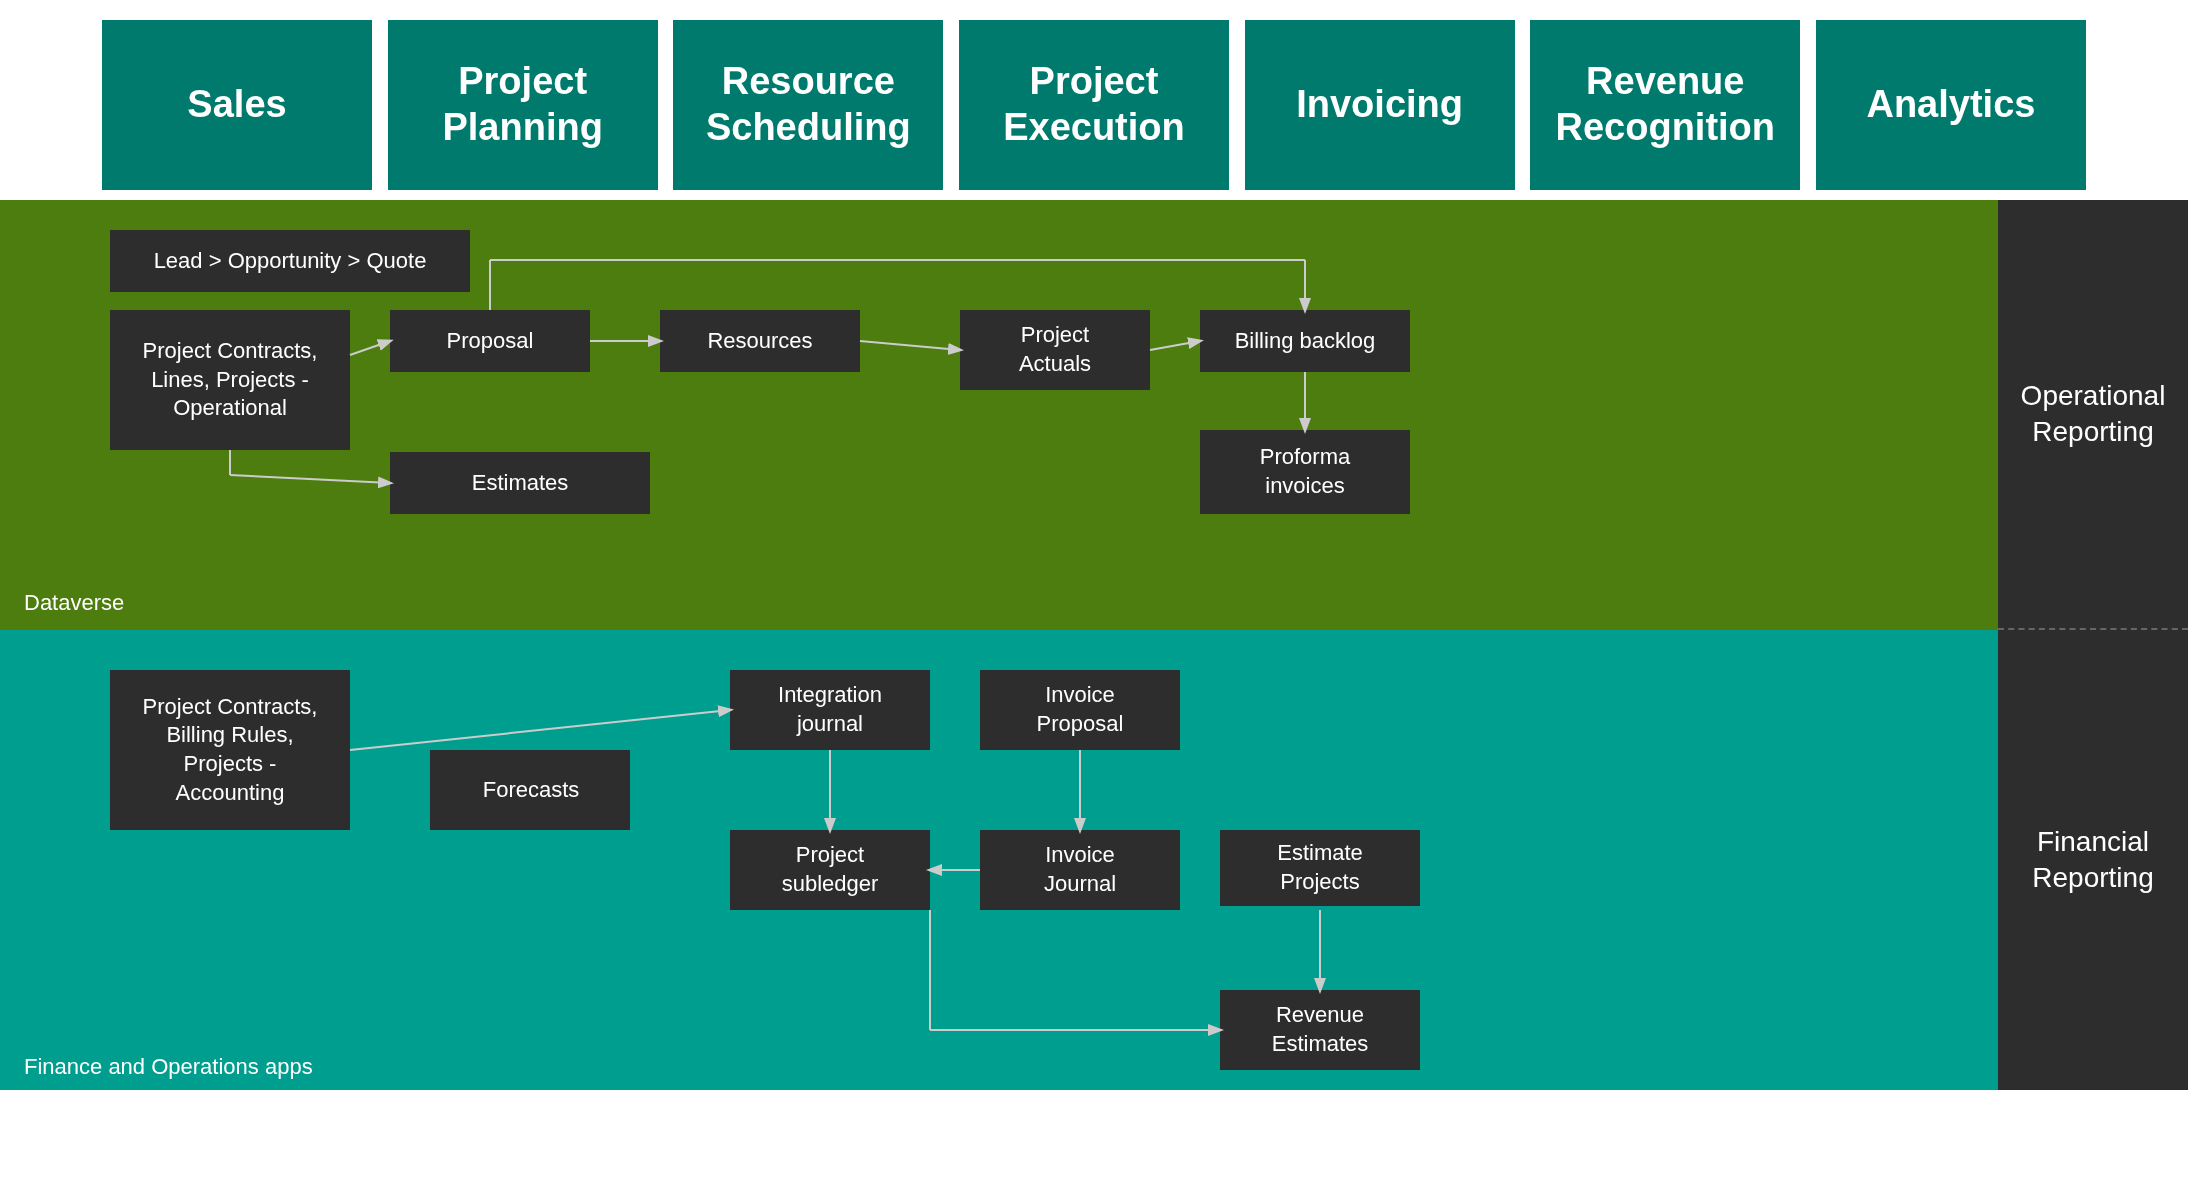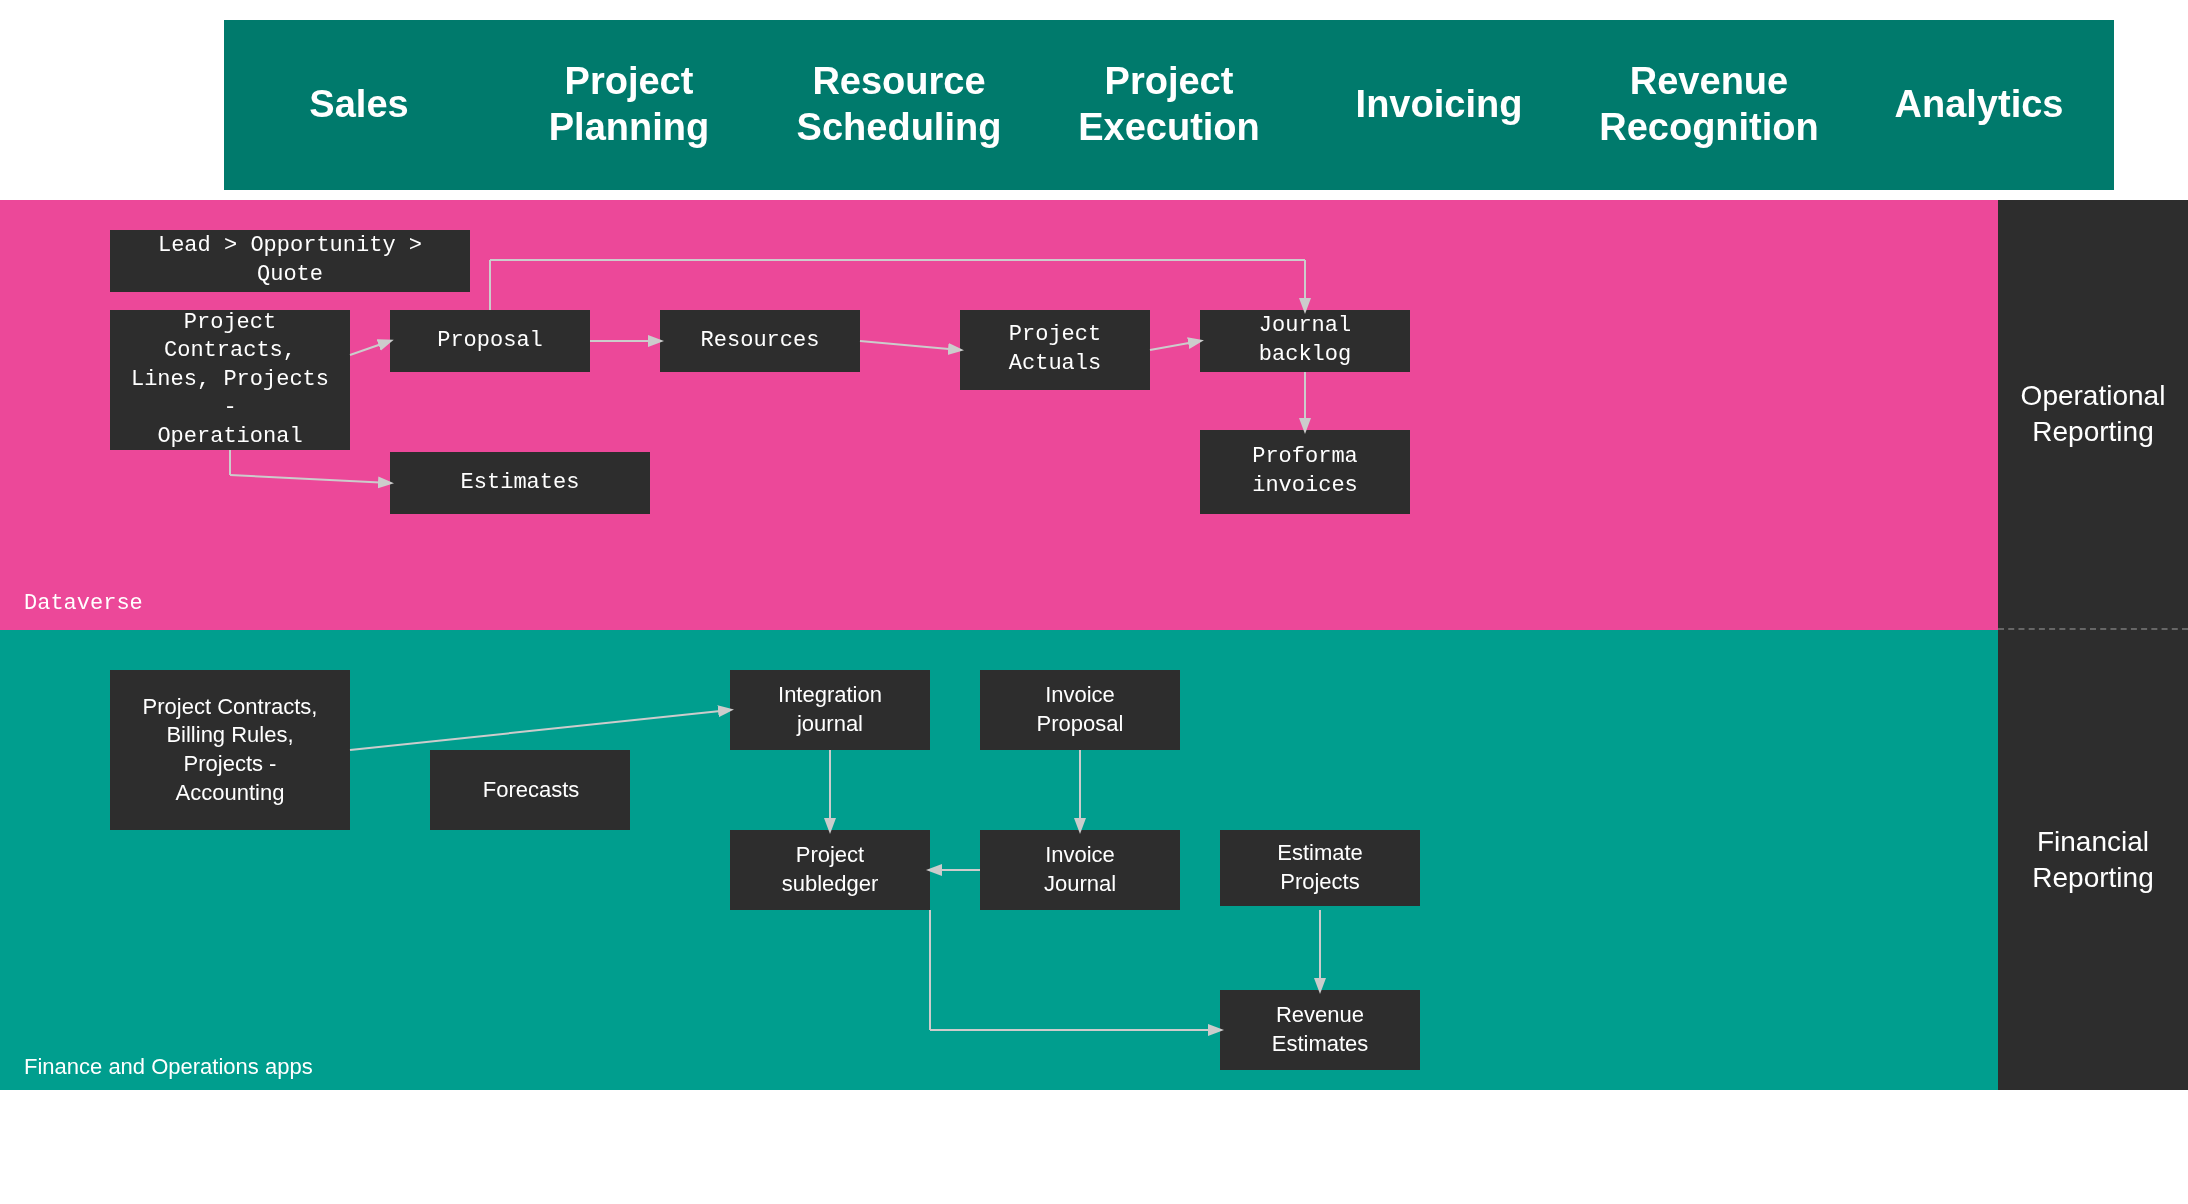--- a/index.html
+++ b/index.html
@@ -9,24 +9,24 @@
       width: 2188px;
       min-height: 1204px;
       overflow: hidden;
     }
 
     
     .header-row {
       display: flex;
       flex-direction: row;
       width: 100%;
-      padding: 0 74px;
-      gap: 0;
+      padding: 0 102px;
+      gap: 8px;
       margin-top: 20px;
-      justify-content: flex-end;
+      justify-content: space-between;
     }
     .header-tile {
       background: #007a6c;
       color: #fff;
       font-size: 38px;
       font-weight: 600;
       text-align: center;
       display: flex;
       align-items: center;
       justify-content: center;
@@ -39,26 +39,25 @@
     
     .diagram-area {
       display: flex;
       flex-direction: row;
       width: 100%;
       margin-top: 10px;
     }
 
     
     .dataverse-section {
-      background: #ec4899;
+      background: #4d7c0f;
       flex: 1;
       position: relative;
       min-height: 430px;
       padding: 20px 30px 30px 30px;
-      font-family: Liberation Mono, monospace;
     }
 
     
     .finance-section {
       background: #009e8e;
       flex: 1;
       position: relative;
       min-height: 460px;
       padding: 20px 30px 30px 30px;
     }
@@ -185,21 +184,21 @@
       <div class="dark-box" style="top:110px; left:660px; width:200px; height:62px; font-size:22px;">
         <span>Resources</span>
       </div>
 
       <div class="dark-box" style="top:110px; left:960px; width:190px; height:80px; font-size:22px; white-space:pre-line;">
         <span>Project
 Actuals</span>
       </div>
 
       <div class="dark-box" style="top:110px; left:1200px; width:210px; height:62px; font-size:22px;">
-        <span>Journal backlog</span>
+        <span>Billing backlog</span>
       </div>
 
       <div class="dark-box" style="top:252px; left:390px; width:260px; height:62px; font-size:22px;">
         <span>Estimates</span>
       </div>
 
       <div class="dark-box" style="top:230px; left:1200px; width:210px; height:84px; font-size:22px; white-space:pre-line;">
         <span>Proforma
 invoices</span>
       </div>

